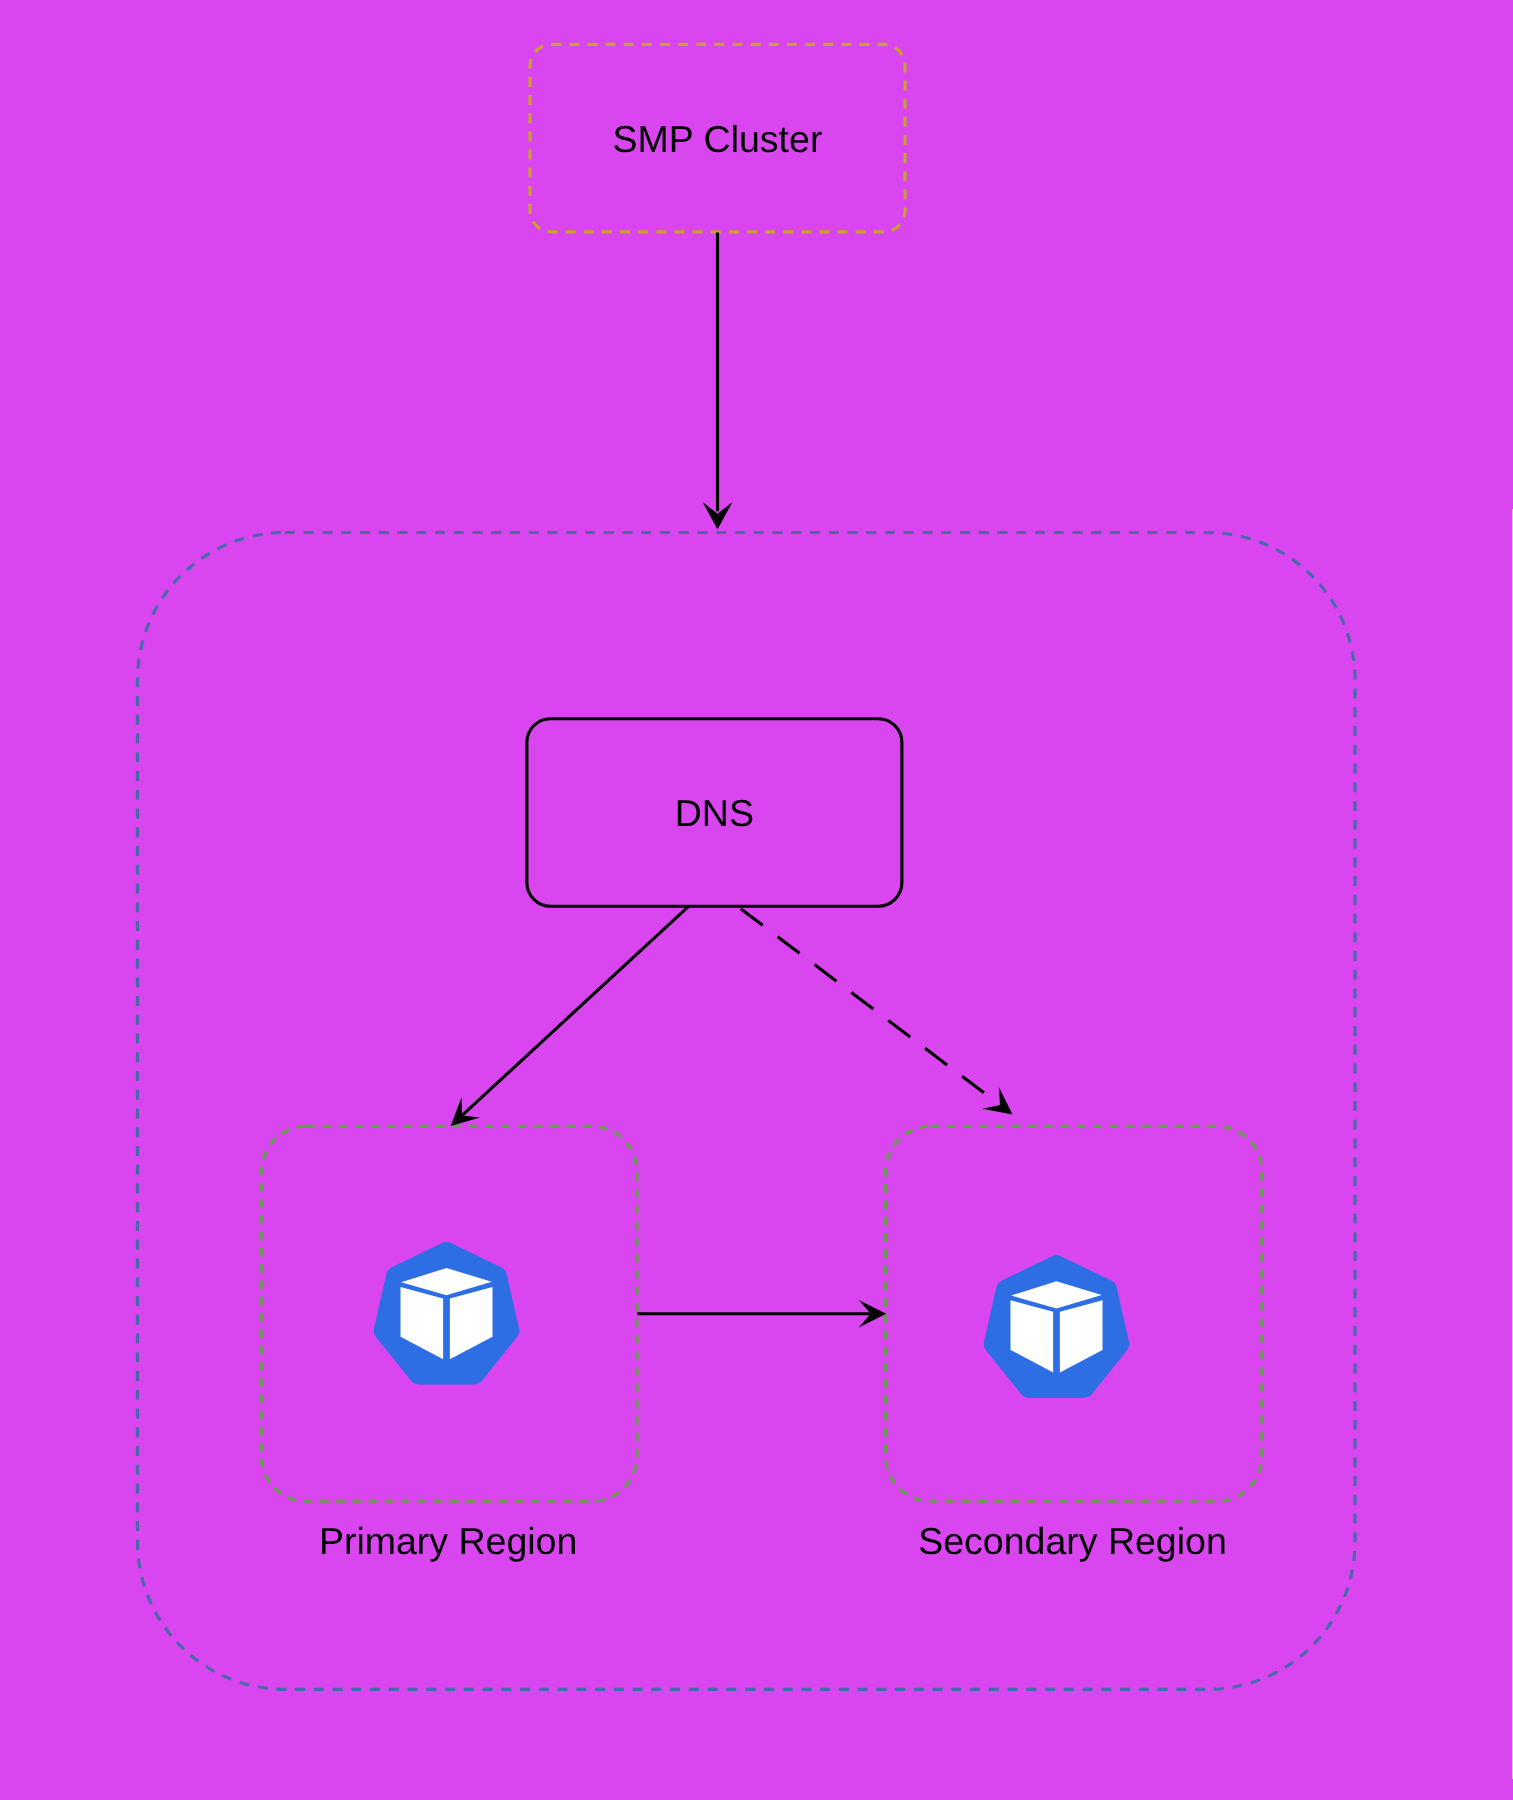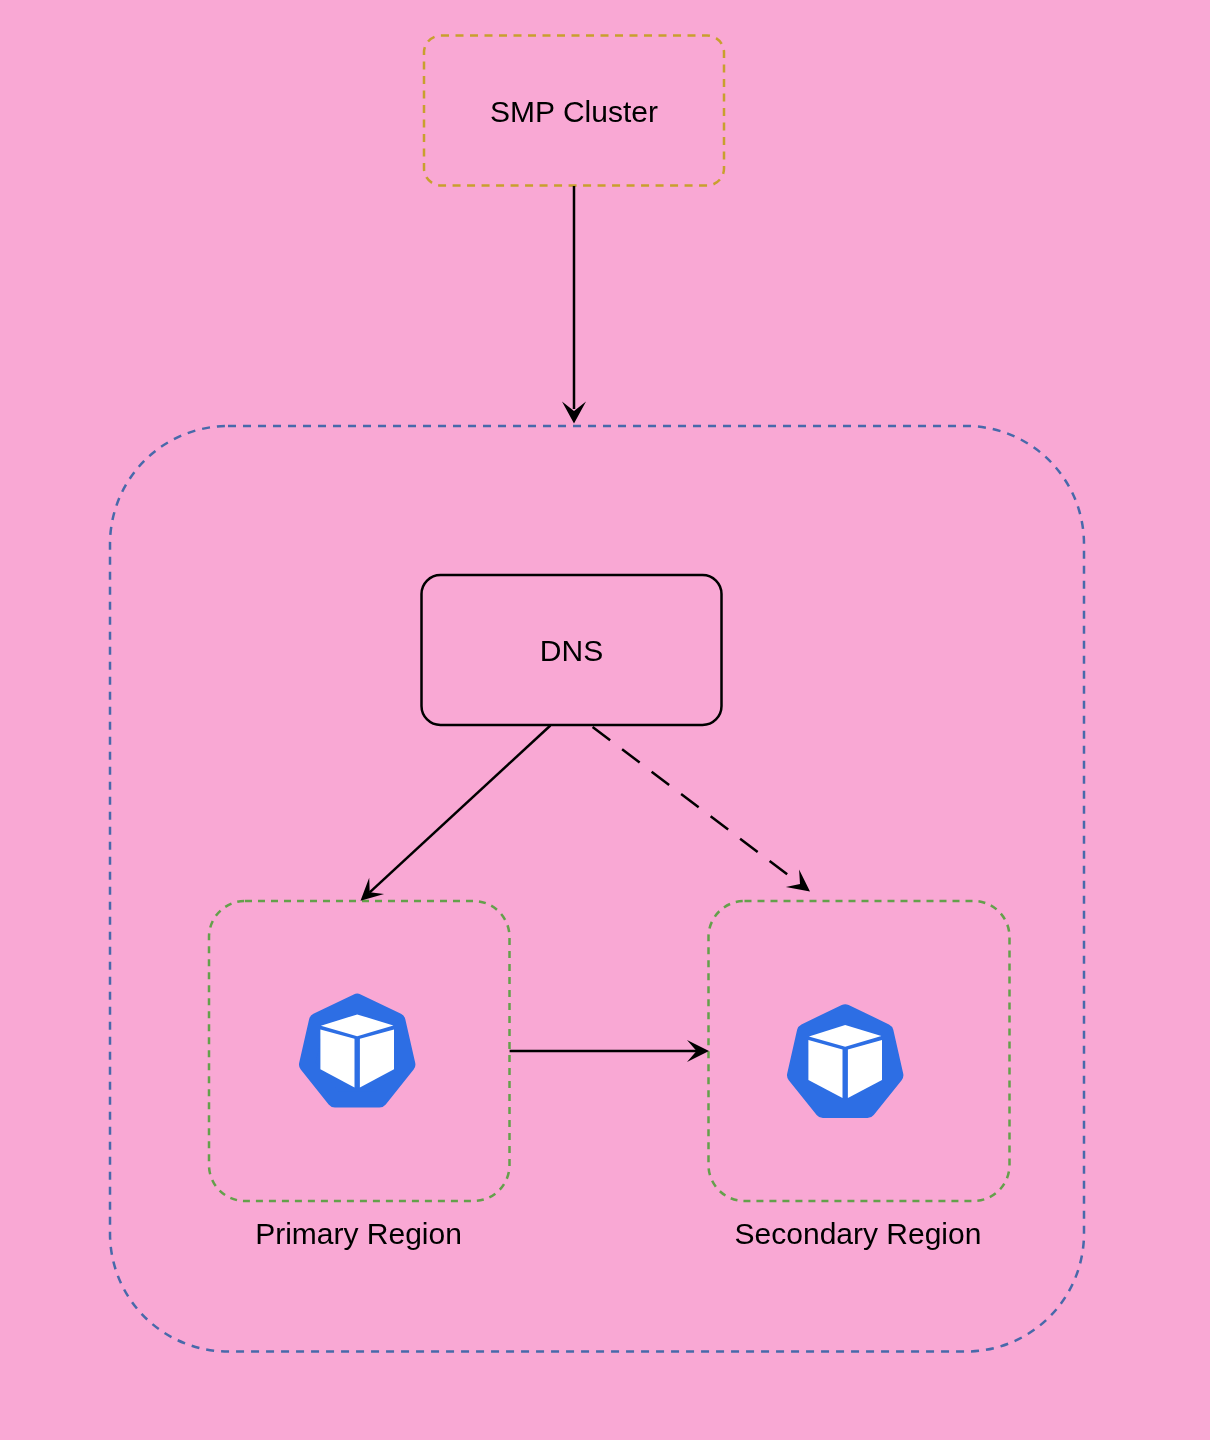--- a/index.html
+++ b/index.html
@@ -1,16 +1,16 @@
 <!DOCTYPE html>
 <html><head>
 <meta charset="utf-8">
 <style>
   html,body{margin:0;padding:0;background:#ffffff;}
-  .page{position:relative;width:1210px;height:1440px;background:#f9a8d4;overflow:hidden;}
+  .page{position:relative;width:1210px;height:1440px;background:#d946ef;overflow:hidden;}
   svg{display:block;}
   text{font-family:"Liberation Sans",sans-serif;fill:#000000;}
 </style>
 </head>
 <body>
 <div class="page">
 <svg width="1210" height="1440" viewBox="0 0 1210 1440" xmlns="http://www.w3.org/2000/svg">
 
   <rect x="424" y="35.5" width="300" height="150" rx="17" ry="17" fill="none" stroke="#c8a02d" stroke-width="2.5" stroke-dasharray="8 6.5"></rect>
   <text x="574" y="121.5" font-size="30" text-anchor="middle">SMP Cluster</text>

